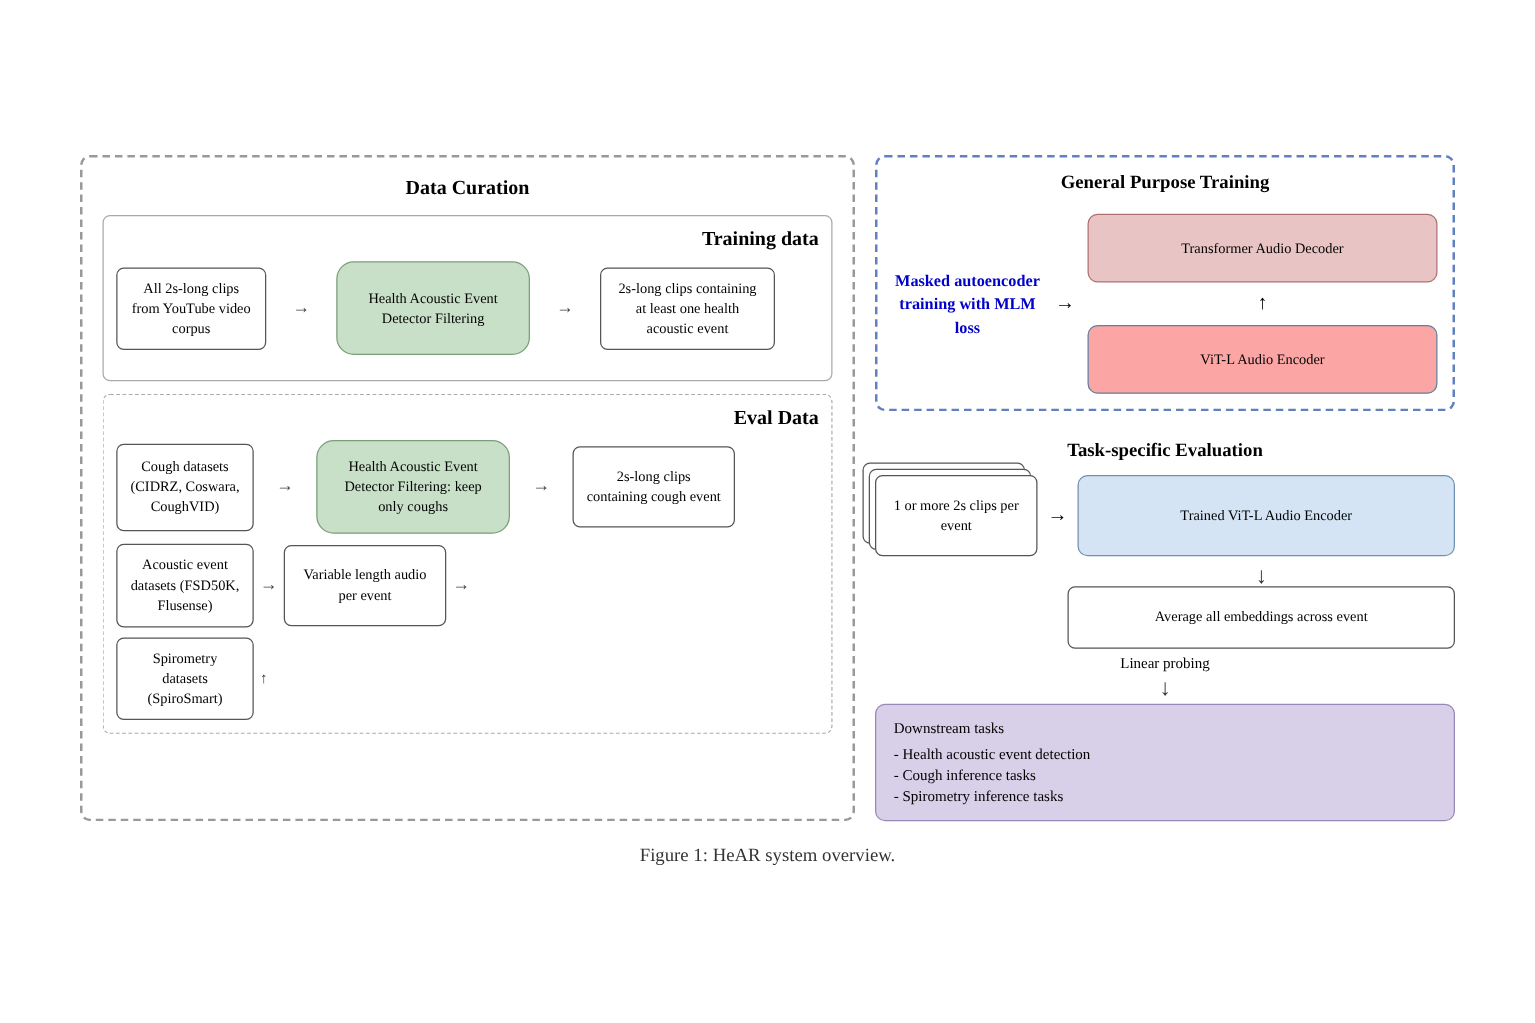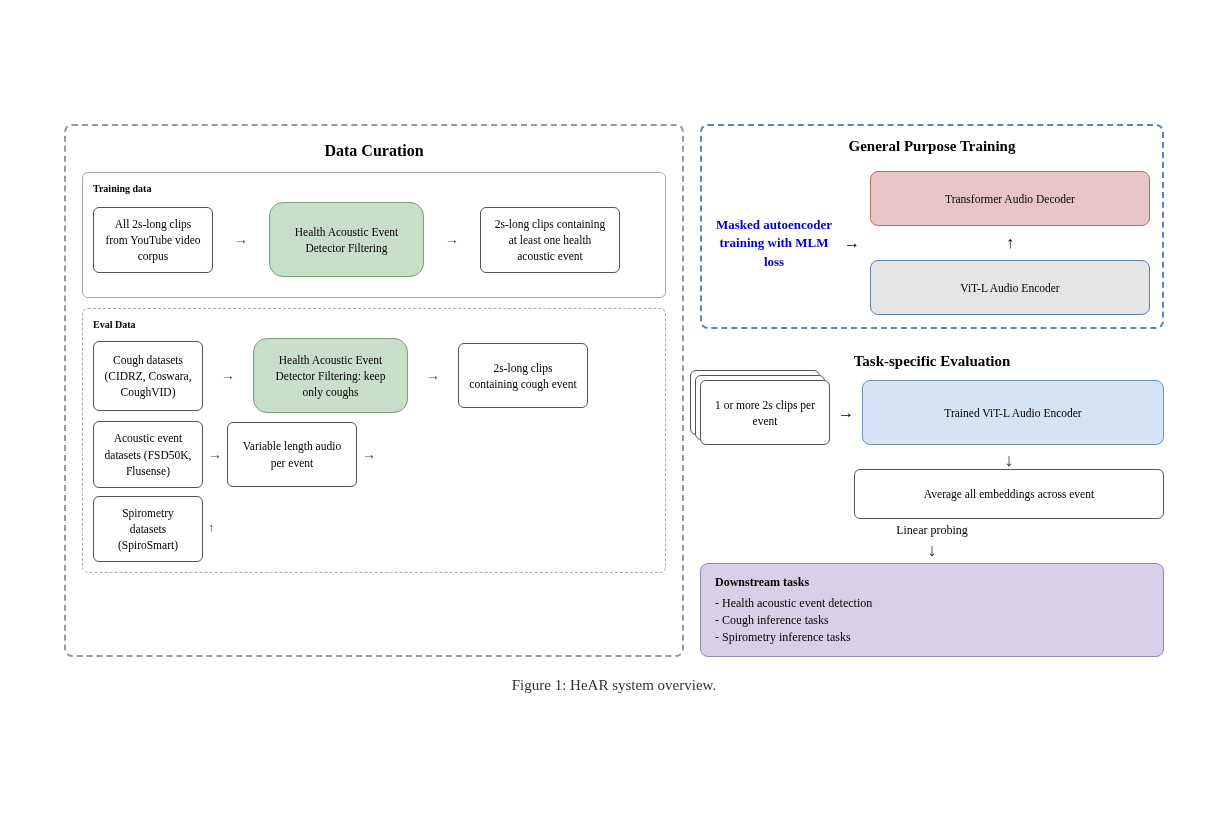--- a/index.html
+++ b/index.html
@@ -46,23 +46,24 @@
     
     .right-panel {
       flex: 1;
       display: flex;
       flex-direction: column;
       gap: 12px;
     }
 
     
     .section-label {
-      font-size: 10px;
+      font-size: 16px;
       font-weight: bold;
       margin-bottom: 8px;
+      text-align: right;
     }
 
     
     .box {
       border: 1.5px solid #555;
       border-radius: 6px;
       padding: 8px 10px;
       font-size: 12px;
       text-align: center;
       background: #fff;
@@ -75,21 +76,21 @@
       border-radius: 14px;
     }
 
     .box-red {
       background: #e8c4c4;
       border: 1.5px solid #b07070;
       border-radius: 8px;
     }
 
     .box-blue {
-      background: #e5e5e5;
+      background: #fca5a5;
       border: 1.5px solid #6080a0;
       border-radius: 8px;
     }
 
     .box-blue-light {
       background: #d4e4f4;
       border: 1.5px solid #7090b0;
       border-radius: 8px;
     }
 
@@ -282,21 +283,21 @@
             </div>
           </div>
         </div>
 
         <div style="display:flex;flex-direction:column;align-items:center;gap:3px;margin-bottom:4px;">
           <div style="text-align:center;font-size:12px;">Linear probing</div>
           <div class="v-arrow">↓</div>
         </div>
 
         <div class="box box-lavender" style="padding:10px 14px;text-align:left;">
-          <div style="font-weight:bold;font-size:12px;margin-bottom:4px;">Downstream tasks</div>
+          <div style="font-weight:normal;font-size:12px;margin-bottom:4px;">Downstream tasks</div>
           <div style="font-size:12px;">- Health acoustic event detection</div>
           <div style="font-size:12px;">- Cough inference tasks</div>
           <div style="font-size:12px;">- Spirometry inference tasks</div>
         </div>
       </div>
 
     </div>
   </div>
 
   <div class="figure-caption">Figure 1:  HeAR system overview.</div>

